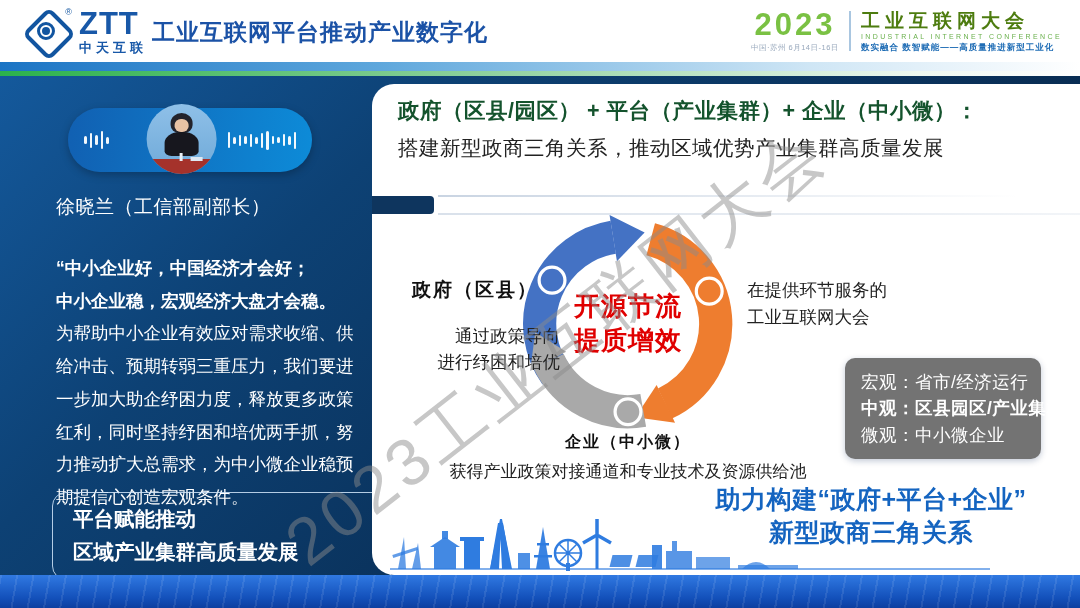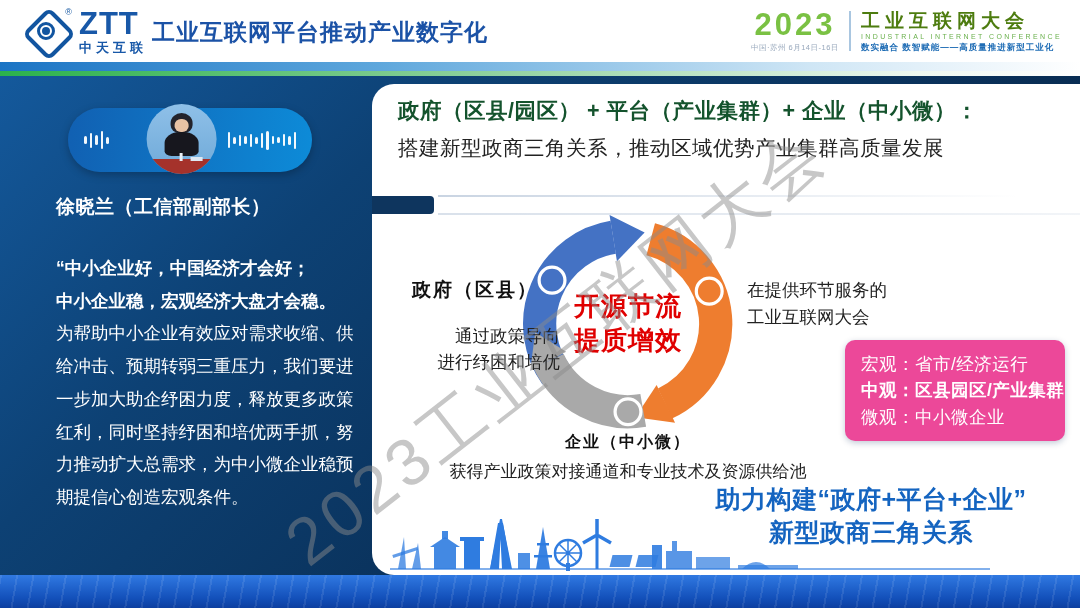--- a/index.html
+++ b/index.html
@@ -41,21 +41,21 @@
   .waveform{display:flex;align-items:center;gap:3px;}
   .waveform span{display:block;width:2.5px;background:rgba(255,255,255,.95);border-radius:2px;}
   .photo{position:absolute;left:50%;top:-4px;transform:translateX(-62%);width:70px;height:70px;border-radius:50%;
     overflow:hidden;background:linear-gradient(#8fc0e8,#6ea9d8);}
   .photo .hair{position:absolute;left:24px;top:9px;width:22px;height:20px;background:#23232c;border-radius:50% 50% 40% 40%;}
   .photo .face{position:absolute;left:28px;top:15px;width:14px;height:13px;background:#e8c2a4;border-radius:45%;}
   .photo .suit{position:absolute;left:18px;top:28px;width:34px;height:24px;background:#17171e;border-radius:45% 45% 20% 20%;}
   .photo .desk{position:absolute;left:0;bottom:0;width:70px;height:15px;background:#a5322b;}
   .photo .mic{position:absolute;left:33px;bottom:13px;width:3px;height:8px;background:#e9eef4;}
   .photo .paper{position:absolute;left:44px;bottom:13px;width:12px;height:4px;background:#dfe8f2;}
-  .speaker{position:absolute;left:56px;top:118px;font-size:19px;font-weight:bold;color:#fff;letter-spacing:.5px;}
+  .speaker{position:absolute;left:56px;top:118px;font-size:19px;font-weight:normal;color:#fff;letter-spacing:.5px;}
   .quote{position:absolute;left:56px;top:176px;width:300px;font-size:17.5px;line-height:1.87;color:#fff;}
   .quote .qb{display:block;font-weight:bold;}
   .footer-box{position:absolute;left:52px;top:416px;width:300px;border:1.5px solid rgba(210,230,250,.85);
     border-radius:14px;padding:10px 20px;color:#fff;font-weight:bold;font-size:20.5px;line-height:1.6;}
 
   
   .main-panel{position:absolute;left:372px;top:8px;width:708px;height:491px;background:#fff;
     border-radius:22px 0 0 22px;}
   .headline{position:absolute;left:26px;top:17px;line-height:1;}
   .headline .h1{font-size:21.5px;font-weight:bold;color:#14532d;letter-spacing:.5px;}
@@ -67,21 +67,21 @@
 
   .cycle-svg{position:absolute;left:136px;top:120px;width:240px;height:240px;}
   .cycle-center{position:absolute;left:171px;top:206px;width:170px;text-align:center;
     font-size:26px;font-weight:bold;color:#e00000;line-height:1.3;letter-spacing:1px;}
   .gov-title{position:absolute;left:0px;top:193px;width:180px;text-align:center;font-size:19px;font-weight:bold;color:#111;letter-spacing:2px;padding-left:13px;}
   .gov-desc{position:absolute;left:-8px;top:219px;width:196px;text-align:right;font-size:17.5px;color:#222;line-height:1.5;margin-top:20px;}
   .plat-title{position:absolute;left:381px;top:167px;font-size:19.5px;font-weight:bold;color:#111;letter-spacing:2px;}
   .plat-desc{position:absolute;left:375px;top:193px;font-size:17.5px;color:#222;line-height:1.55;}
   .ent-title{position:absolute;left:116px;top:348px;width:280px;text-align:center;font-size:16px;font-weight:bold;color:#111;letter-spacing:2px;}
   .ent-desc{position:absolute;left:26px;top:376px;width:460px;text-align:center;font-size:17px;color:#222;}
-  .scope-box{position:absolute;left:473px;top:256px;width:220px;box-sizing:border-box;background:#ec4899;border-radius:10px;
+  .scope-box{position:absolute;left:473px;top:274px;width:196px;box-sizing:border-box;background:#737373;border-radius:10px;
     padding:11px 10px 11px 16px;color:#fff;box-shadow:0 2px 6px rgba(10,40,90,.25);}
   .scope-row{font-size:17.5px;line-height:1.5;letter-spacing:.5px;white-space:nowrap;}
   .scope-row.bold{font-weight:bold;}
   .conclusion{position:absolute;left:290px;top:399px;width:418px;text-align:center;z-index:6;
     font-size:25px;font-weight:bold;color:#1464c0;line-height:1.32;letter-spacing:.5px;}
   .skyline{position:absolute;left:18px;top:433px;width:600px;height:58px;z-index:1;}
 
   
   .watermark{position:absolute;left:295px;top:430px;z-index:9;pointer-events:none;
     font-size:66px;font-weight:500;color:#8b8b8b;opacity:.48;letter-spacing:5px;white-space:nowrap;
@@ -160,20 +160,24 @@
           <span style="height:12px"></span>
           <span style="height:9px"></span>
           <span style="height:17px"></span>
       </div>
     </div>
     <div class="speaker">徐晓兰（工信部副部长）</div>
     <div class="quote">
       <span class="qb">“中小企业好，中国经济才会好；</span>
       <span class="qb">中小企业稳，宏观经济大盘才会稳。</span>
       <span>为帮助中小企业有效应对需求收缩、供给冲击、预期转弱三重压力，我们要进一步加大助企纾困力度，释放更多政策红利，同时坚持纾困和培优两手抓，努力推动扩大总需求，为中小微企业稳预期提信心创造宏观条件。</span>
+    </div>
+    <div class="footer-box">
+      <div>平台赋能推动</div>
+      <div>区域产业集群高质量发展</div>
     </div>
 
     <div class="main-panel">
       <div class="headline">
         <div class="h1">政府（区县/园区） + 平台（产业集群）+ 企业（中小微）：</div>
         <div class="h2">搭建新型政商三角关系，推动区域优势产业集群高质量发展</div>
       </div>
       <div class="hairline hl1"></div>
       <div class="hairline hl2"></div>
       <div class="notch"></div>

